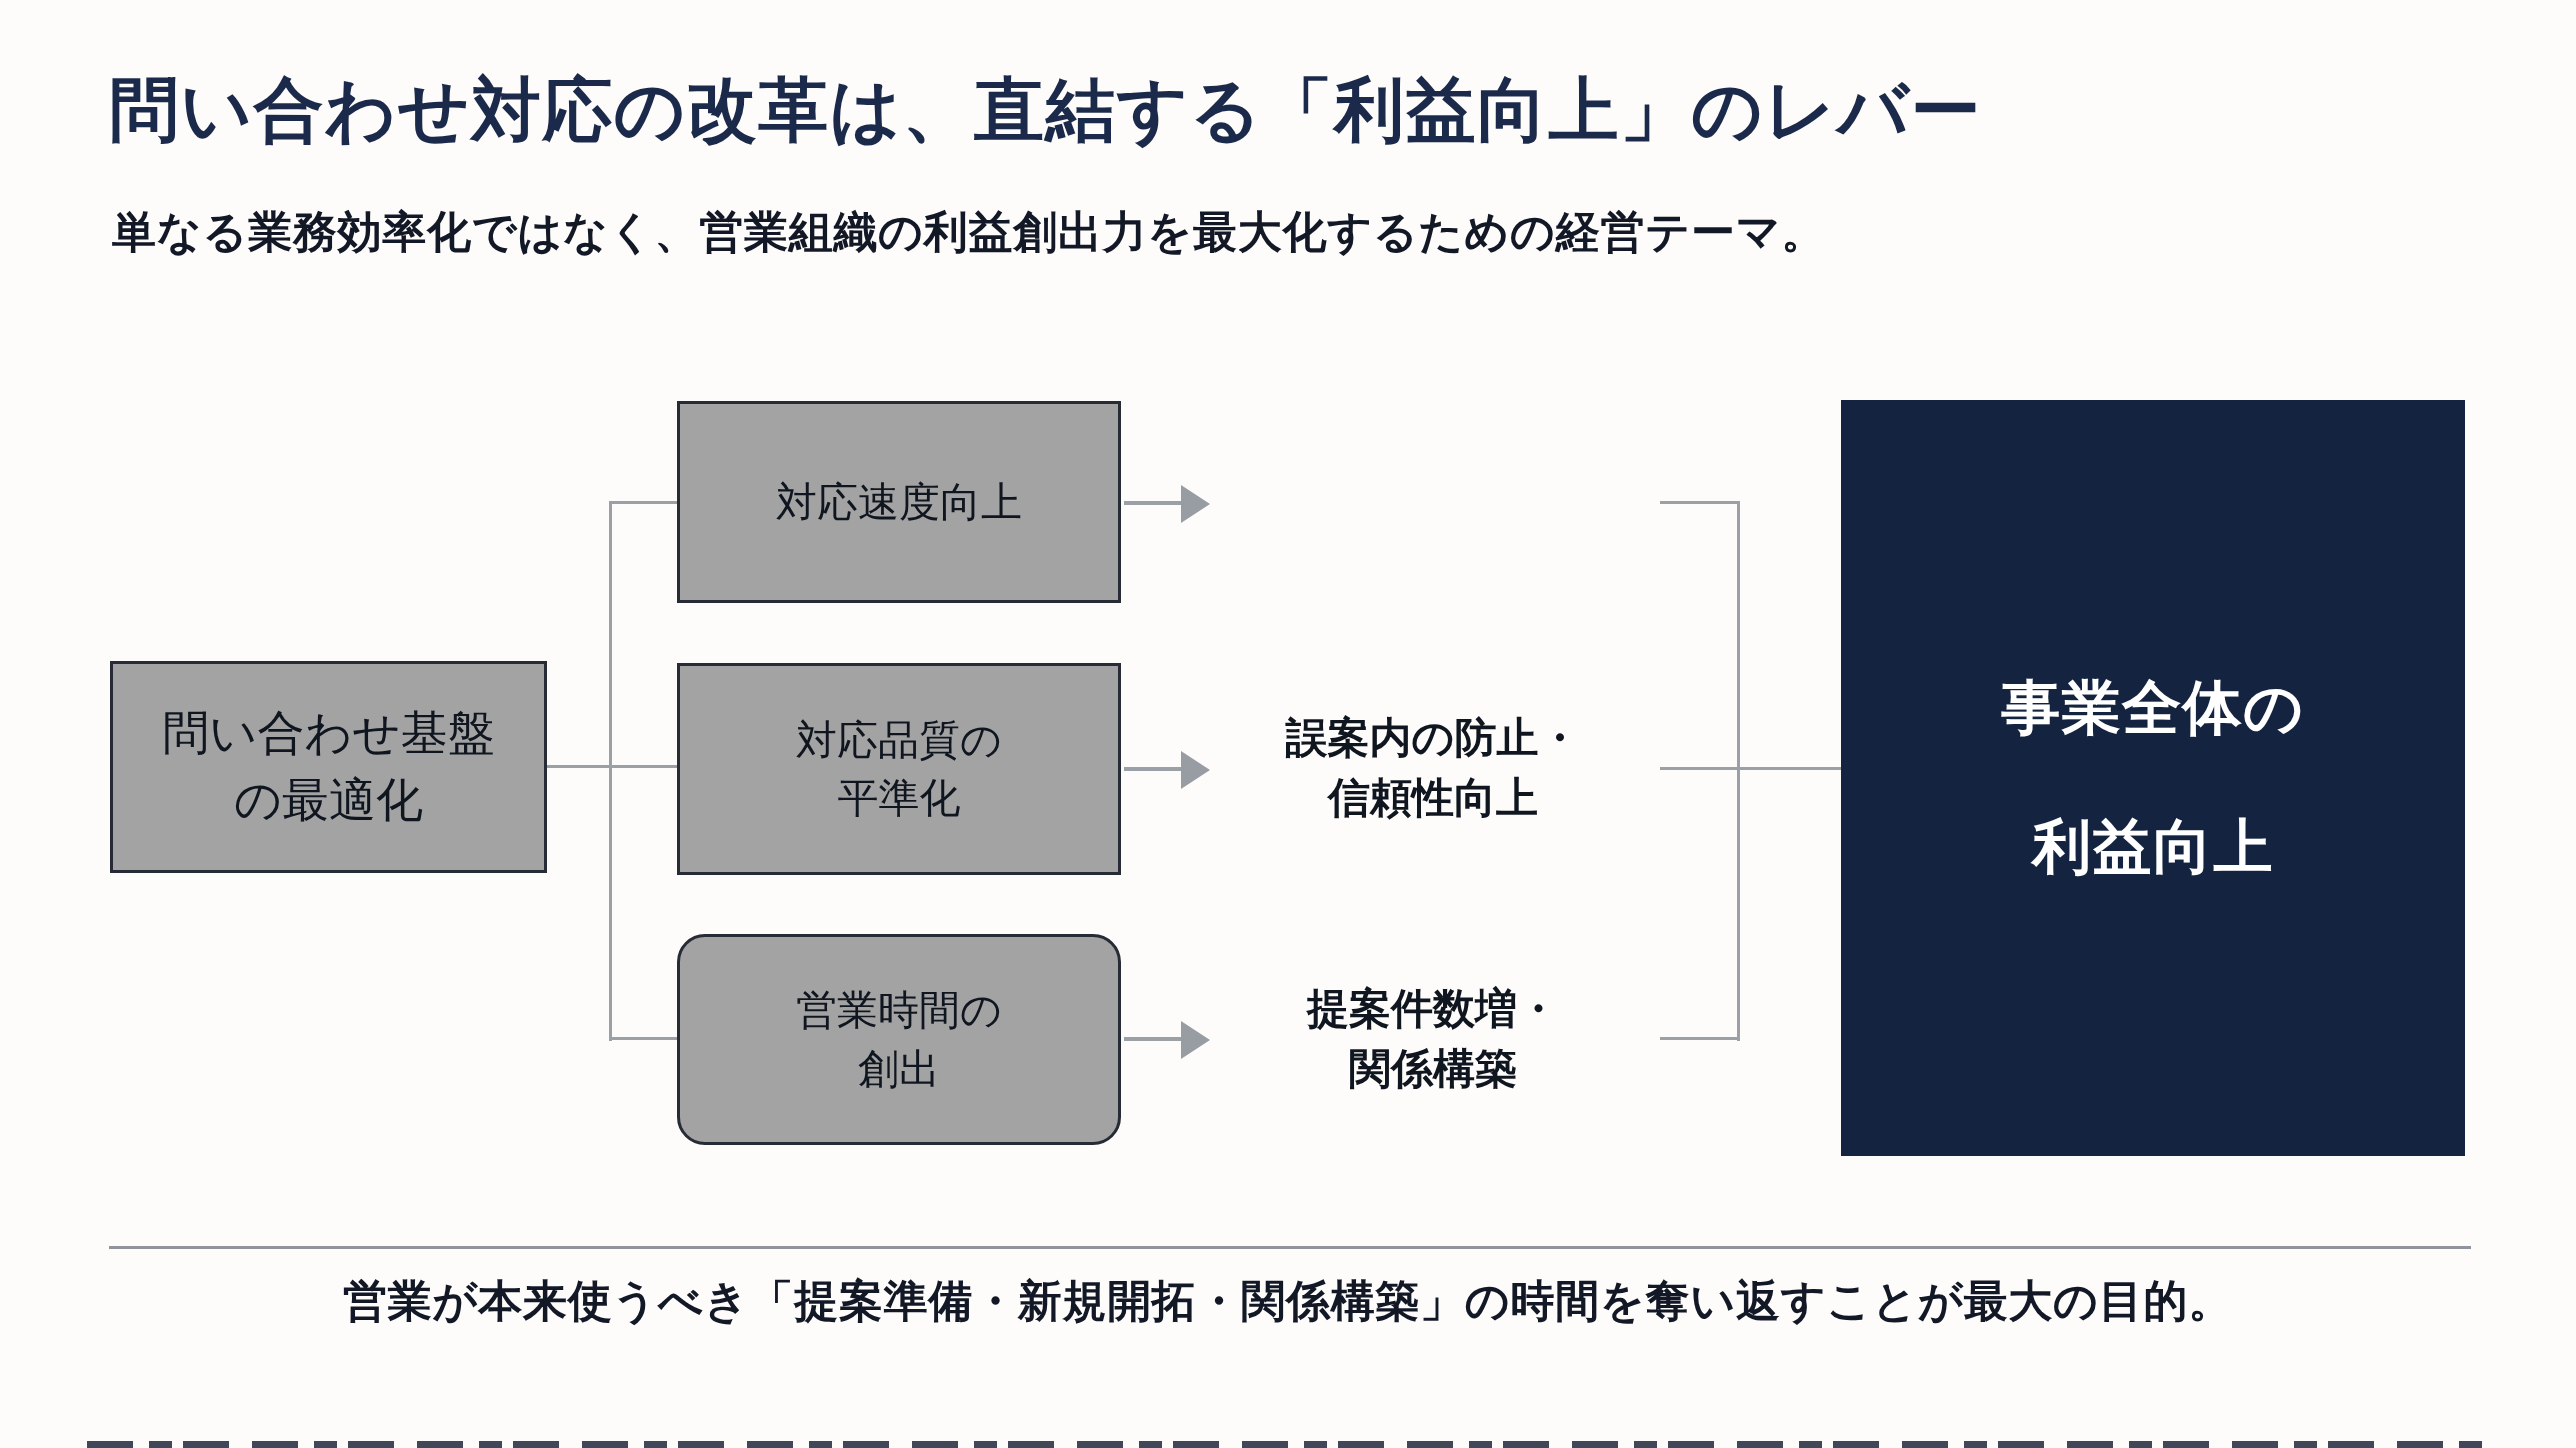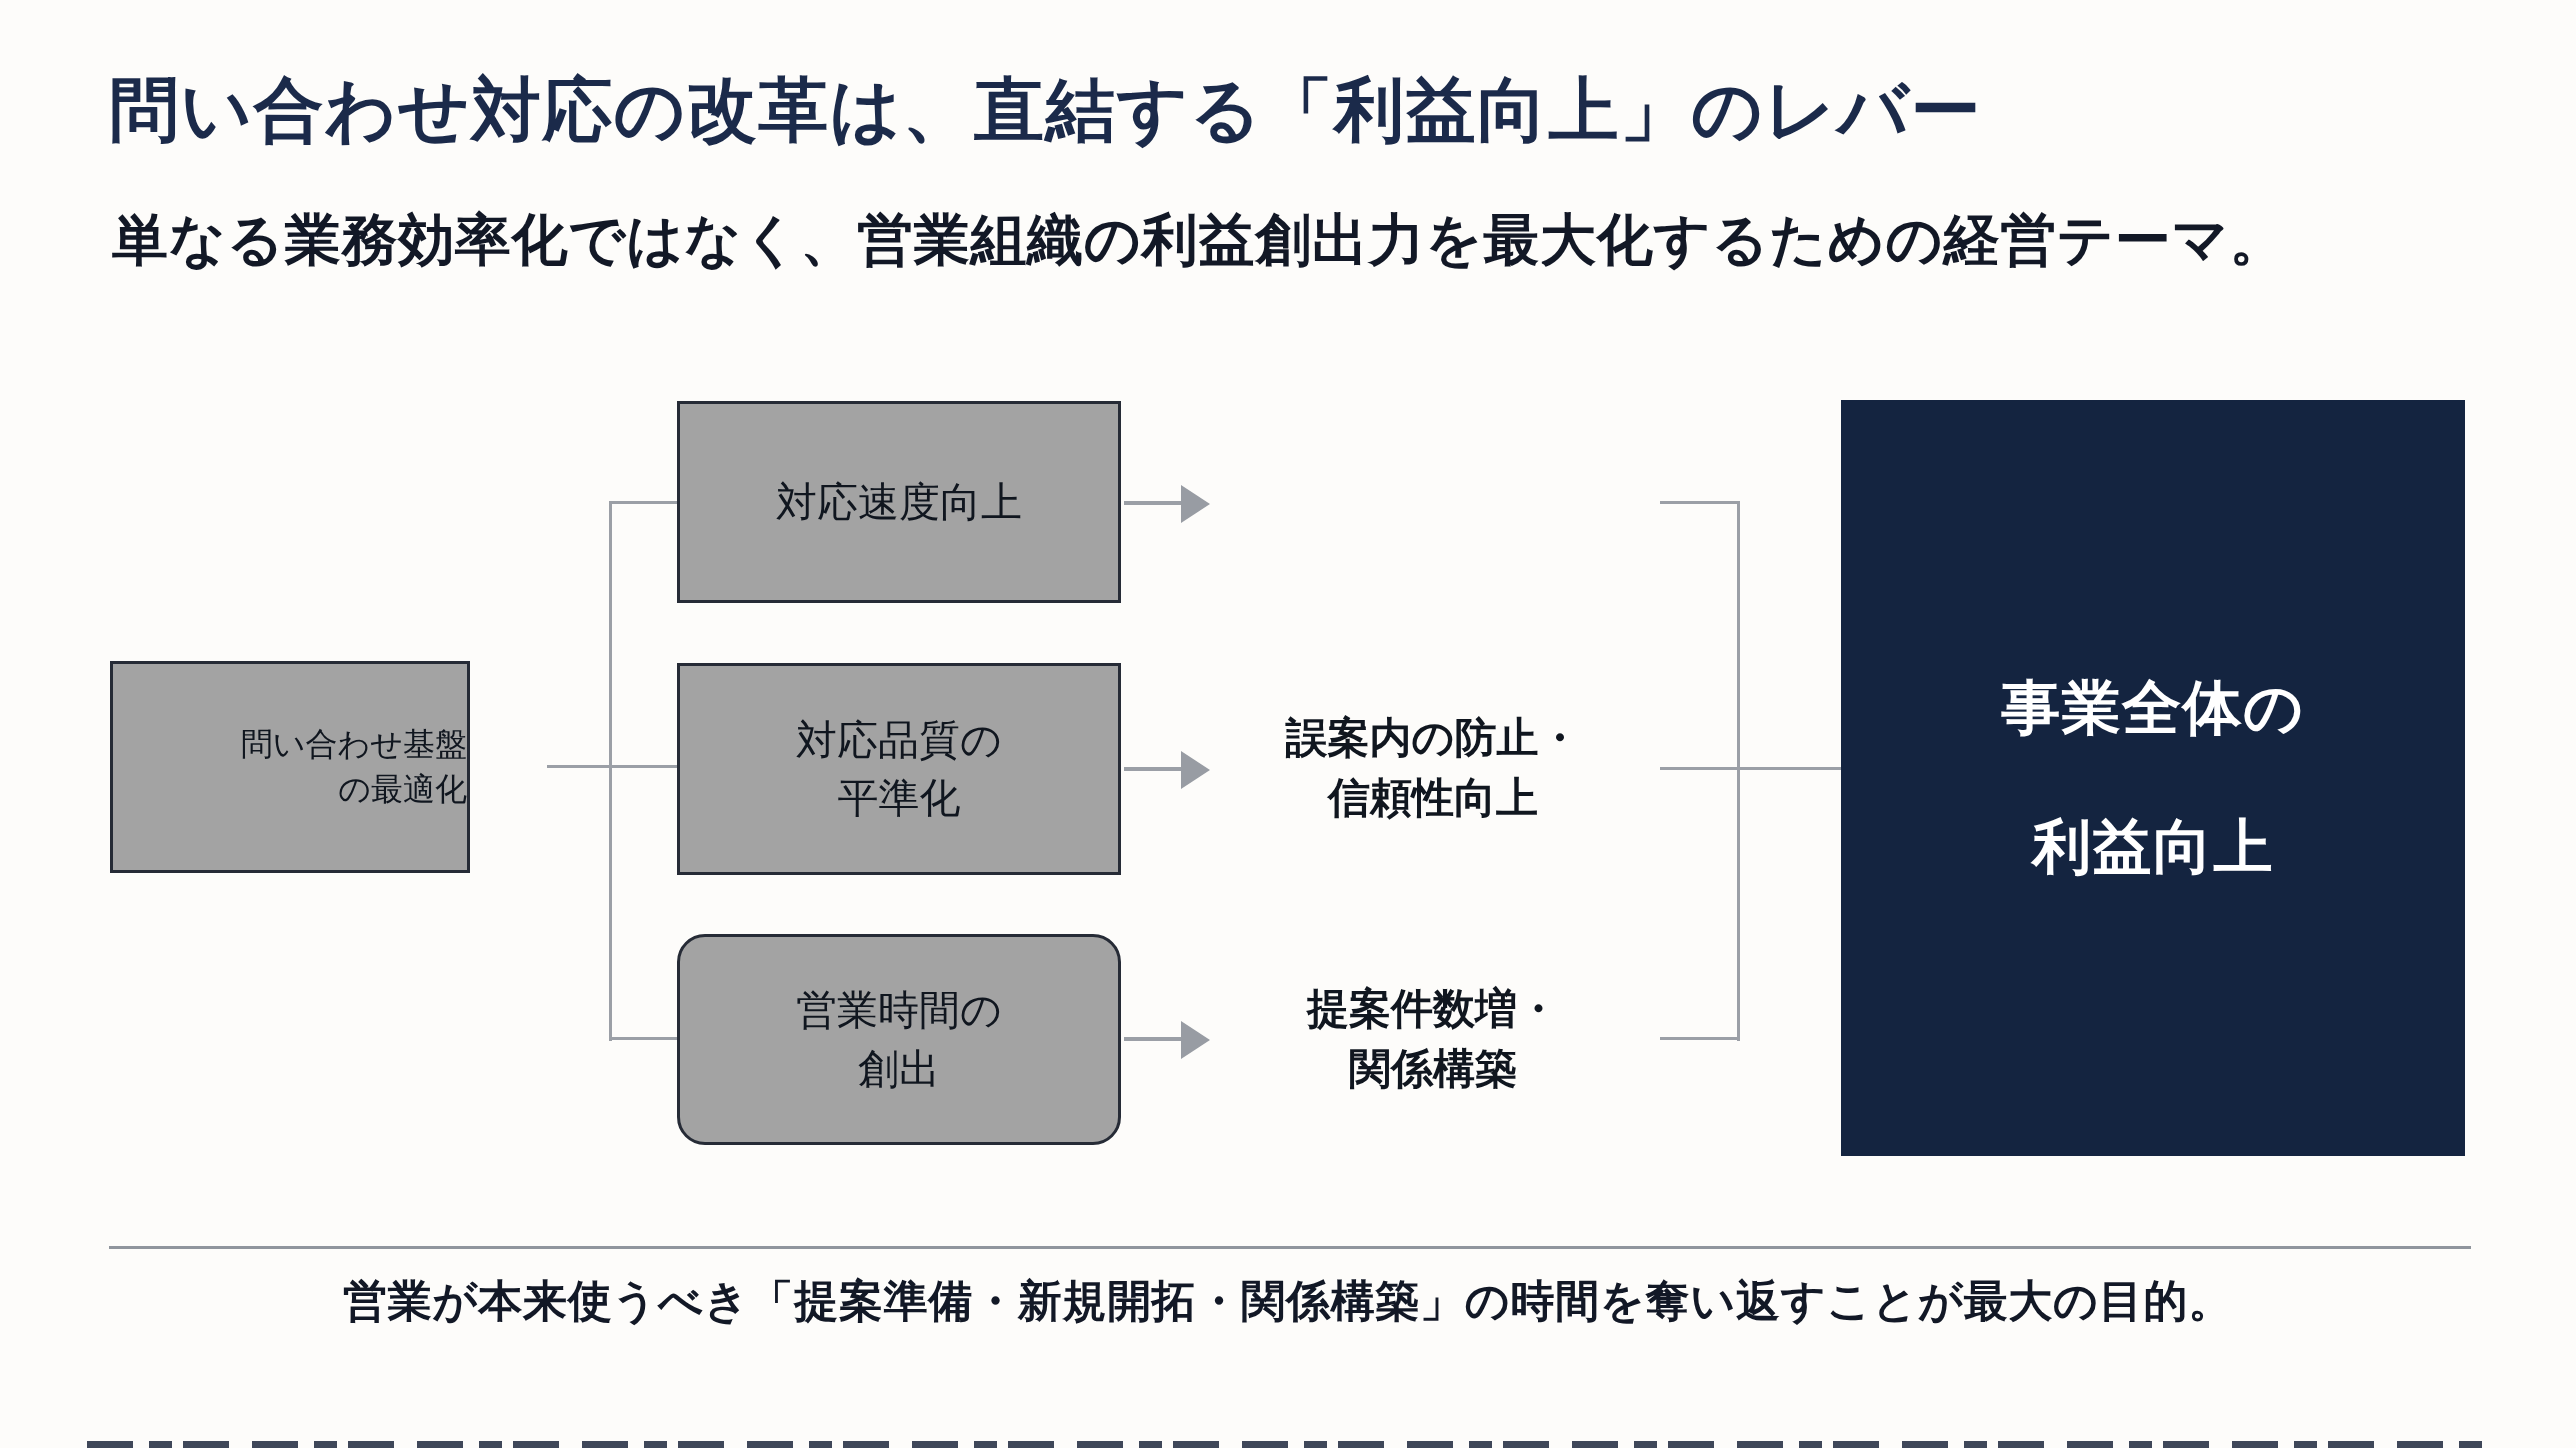--- a/index.html
+++ b/index.html
@@ -10,31 +10,31 @@
     font-family:"Liberation Sans","DejaVu Sans",sans-serif;
     overflow:hidden;
   }
   .title{
     position:absolute;left:109px;top:64px;
     font-size:70px;font-weight:800;color:#1b2a4a;
     letter-spacing:1.4px;white-space:nowrap;margin:0;
   }
   .subtitle{
     position:absolute;left:112px;top:203px;
-    font-size:56px;font-weight:700;color:#121826;
+    font-size:44px;font-weight:700;color:#121826;
     letter-spacing:0.7px;white-space:nowrap;margin:0;
   }
   .box{
     position:absolute;box-sizing:border-box;
     background:#a3a3a3;border:3.6px solid #262b36;
     display:flex;flex-direction:column;align-items:center;justify-content:center;
     text-align:center;color:#10161f;
     font-weight:400;font-size:41px;line-height:1.42;
   }
-  .box-source{left:110px;top:661px;width:360px;height:212px;font-size:32px;align-items:flex-end;}
+  .box-source{left:110px;top:661px;width:437px;height:212px;font-size:47px;}
   .box-mid1{left:677px;top:401px;width:444px;height:202px;}
   .box-mid2{left:677px;top:663px;width:444px;height:212px;}
   .box-mid3{left:677px;top:934px;width:444px;height:211px;border-radius:28px;}
   .outcome{
     position:absolute;left:1194px;width:478px;
     text-align:center;color:#10161f;
     font-weight:800;font-size:42px;line-height:1.42;
   }
   .outcome1{top:442px;}
   .outcome2{top:708px;}

